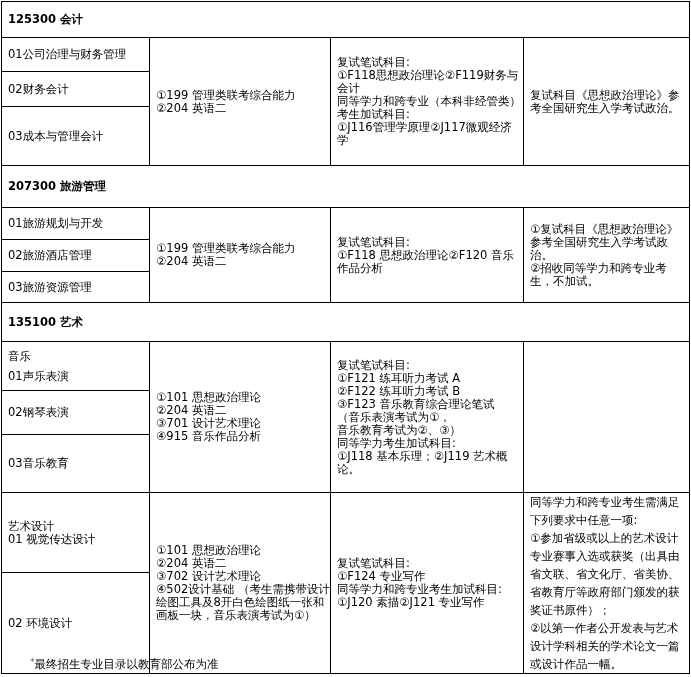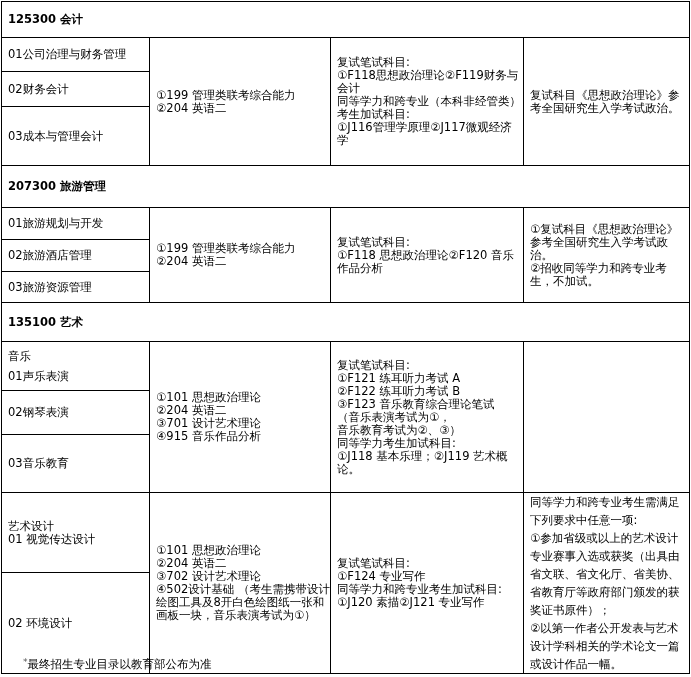--- a/index.html
+++ b/index.html
@@ -8,21 +8,21 @@
   table.catalog { position: absolute; left: 1px; top: 1px; width: 688px;
          border-collapse: collapse; table-layout: fixed; }
   table.catalog td { border: 1.5px solid #000; padding: 0 0 0 6px; vertical-align: middle;
          font-size: 11.5px; line-height: 13px; }
   .sec td { height: 35px; font-size: 13.5px; font-weight: bold; padding-left: 6px; }
   .dir { font-size: 11.5px; }
   .b { font-weight: normal; }
   .line { display: block; white-space: pre-wrap; }
   .note-cell { line-height: 16px; padding-right: 4px; }
   .exam-cell { padding-right: 4px; }
-  .footer { position: absolute; left: 23px; top: 657px; font-size: 11.5px; }
+  .footer { position: absolute; left: 30px; top: 657px; font-size: 11.5px; }
   .star { color: #555; font-size: 9px; vertical-align: top; }
 </style>
 </head>
 <body>
 
 <table class="catalog">
   <colgroup>
     <col style="width:148px">
       <col style="width:181px">
       <col style="width:193px">

